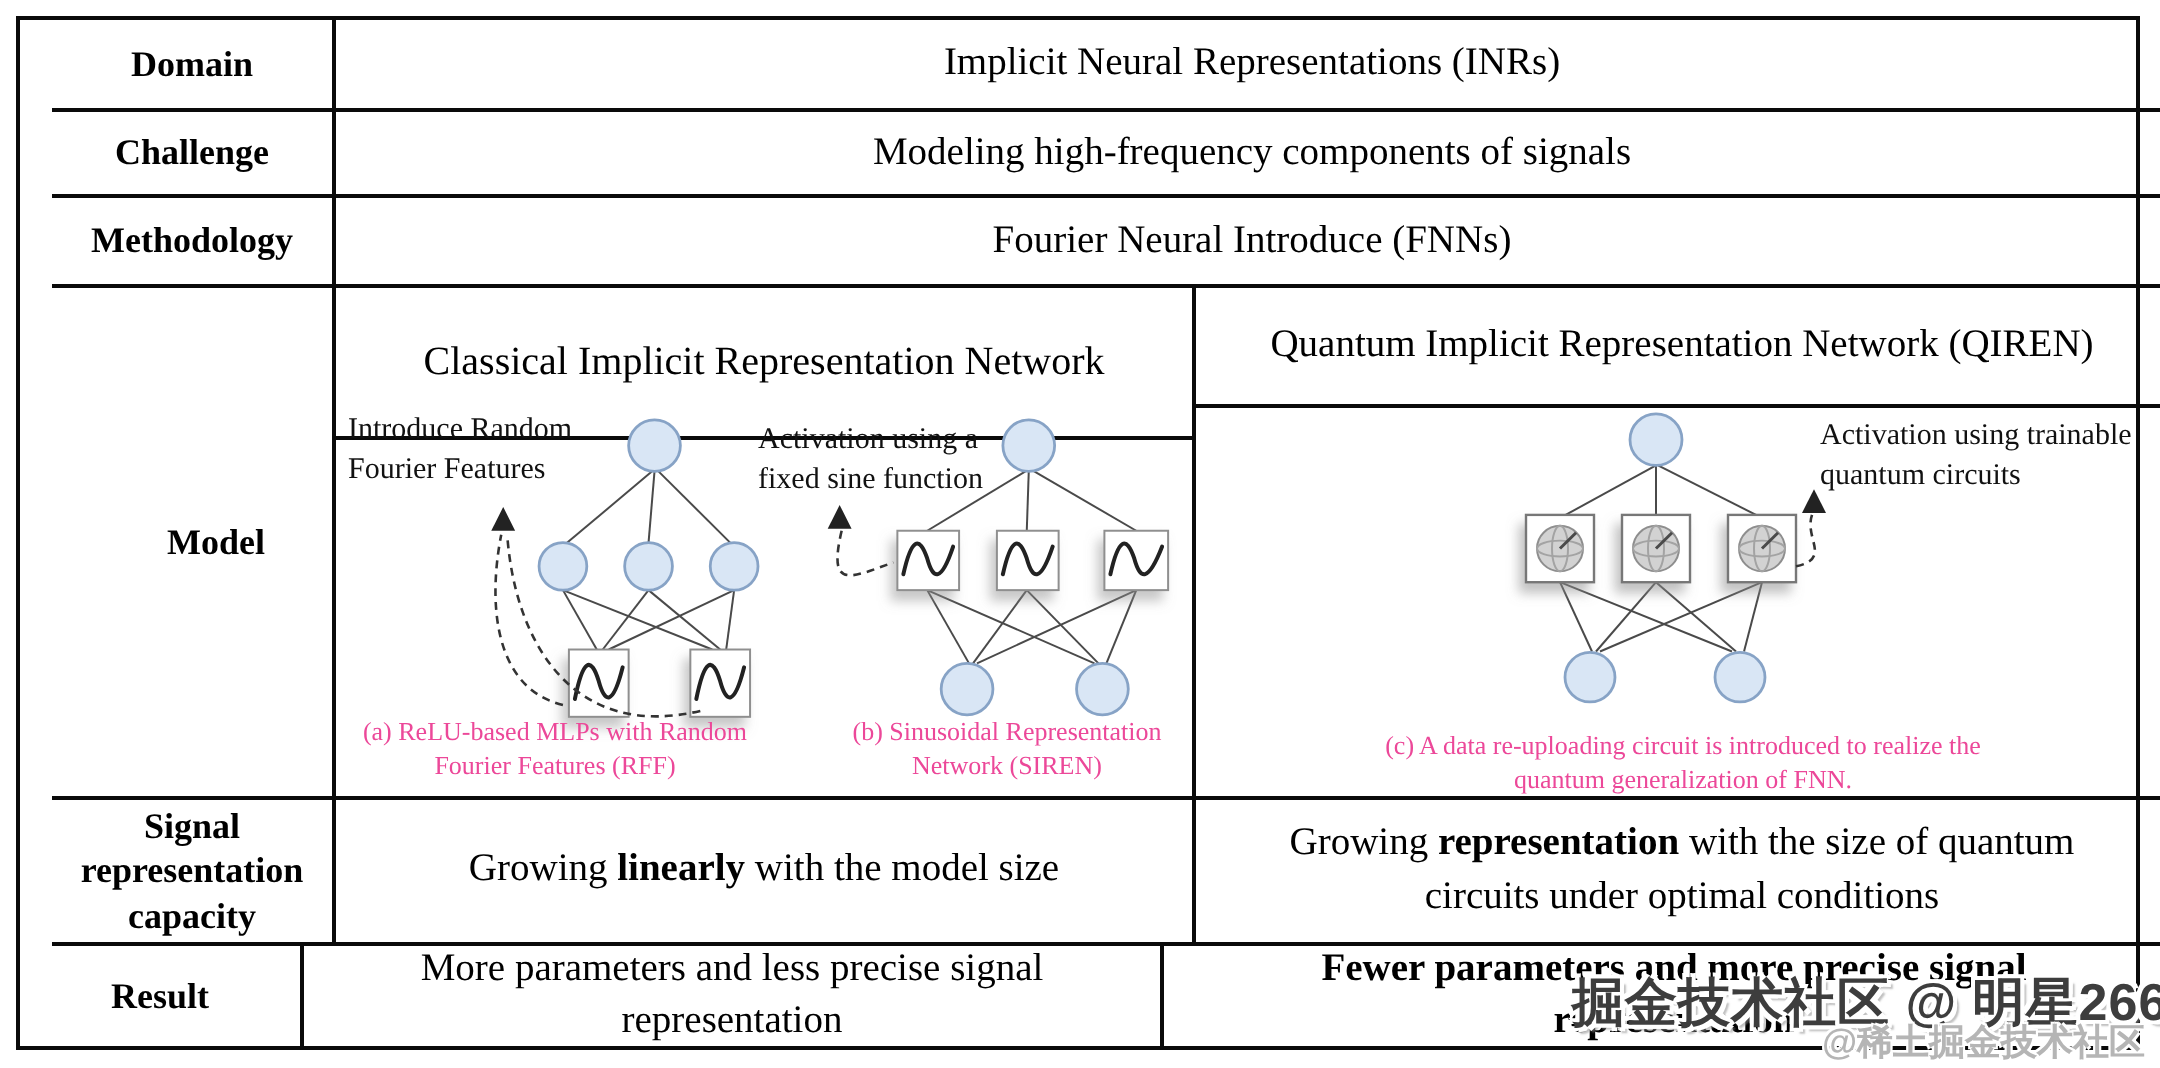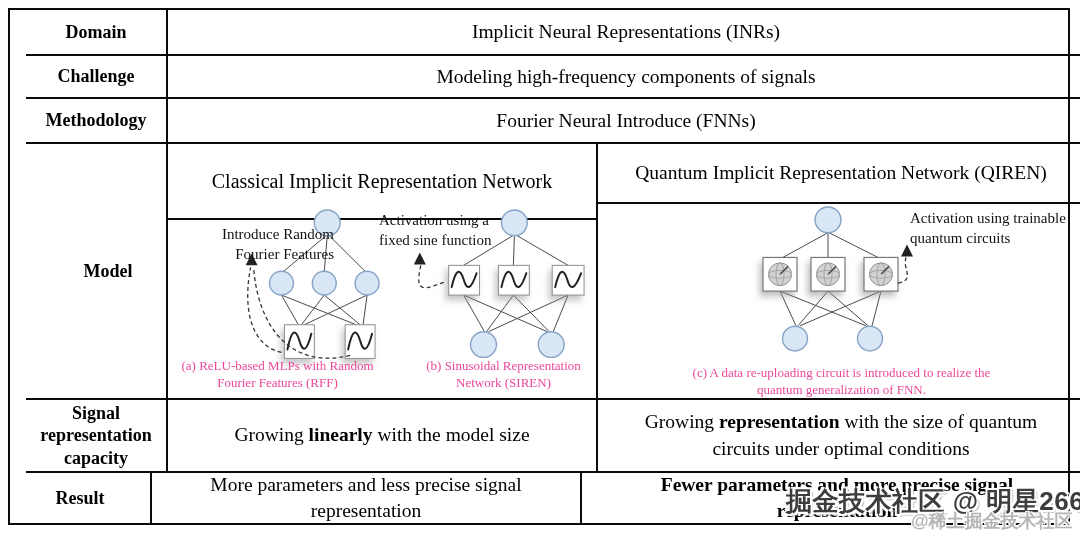--- a/index.html
+++ b/index.html
@@ -121,21 +121,21 @@
         <g fill="#d9e6f5" stroke="#87a3c6" stroke-width="1.4">
           <circle cx="348" cy="19" r="13"></circle>
           <circle cx="317" cy="142" r="13"></circle>
           <circle cx="385" cy="142" r="13"></circle>
         </g>
 
         <path d="M254,62 C247,92 258,86 280,78" stroke="#333" stroke-width="1.3" fill="none" stroke-dasharray="4 3"></path>
         <polygon points="253,49 247,61 259,61" fill="#222"></polygon>
       </svg>
 
-      <div class="ann" style="left:6px;top:21px;width:160px;text-align:right;">
+      <div class="ann" style="left:6px;top:2px;width:160px;">
         <div>Introduce Random</div>
         <div>Fourier Features</div>
       </div>
       <div class="ann" style="left:211px;top:7px;width:130px;">
         <div>Activation using a</div>
         <div>fixed sine function</div>
       </div>
       <div class="cap" style="left:2px;top:153px;width:215px;">
         <div>(a) ReLU-based MLPs with Random</div>
         <div>Fourier Features (RFF)</div>

